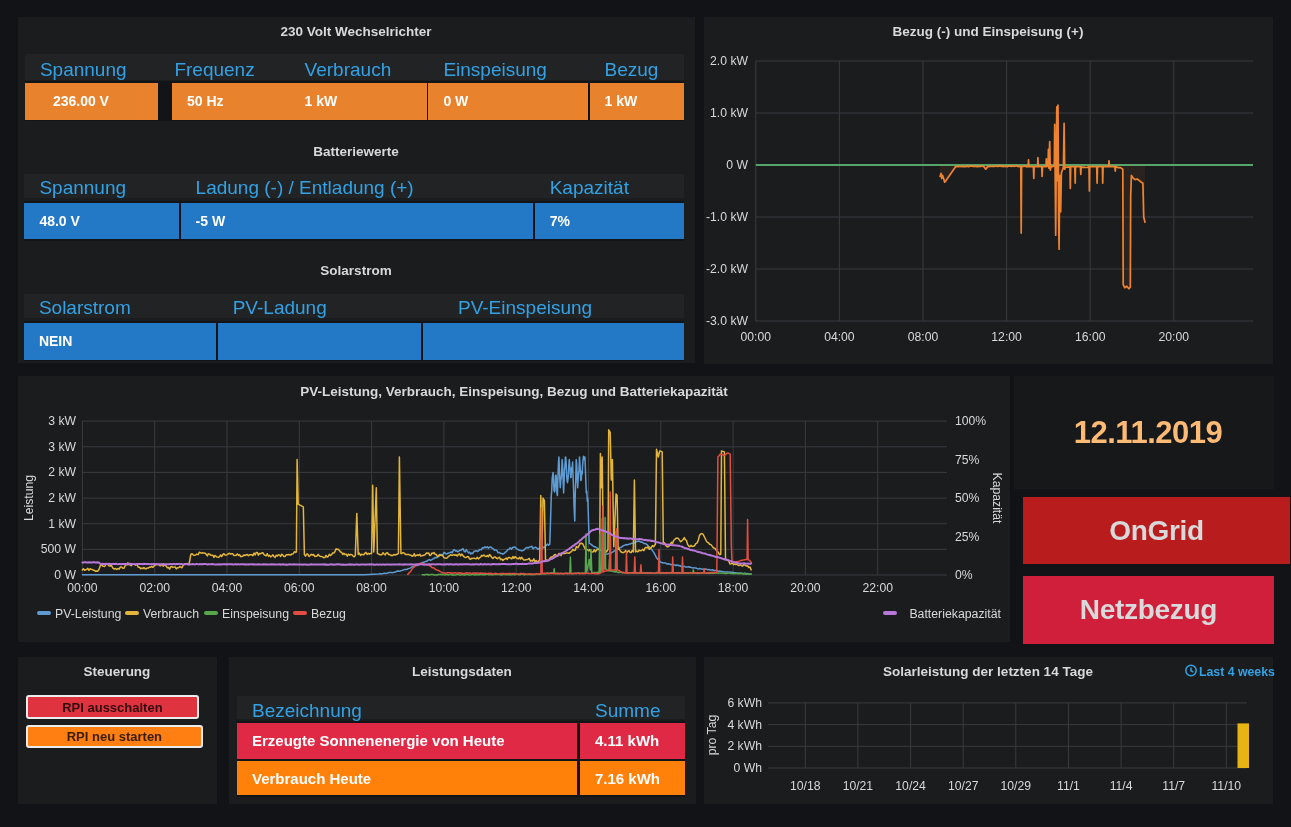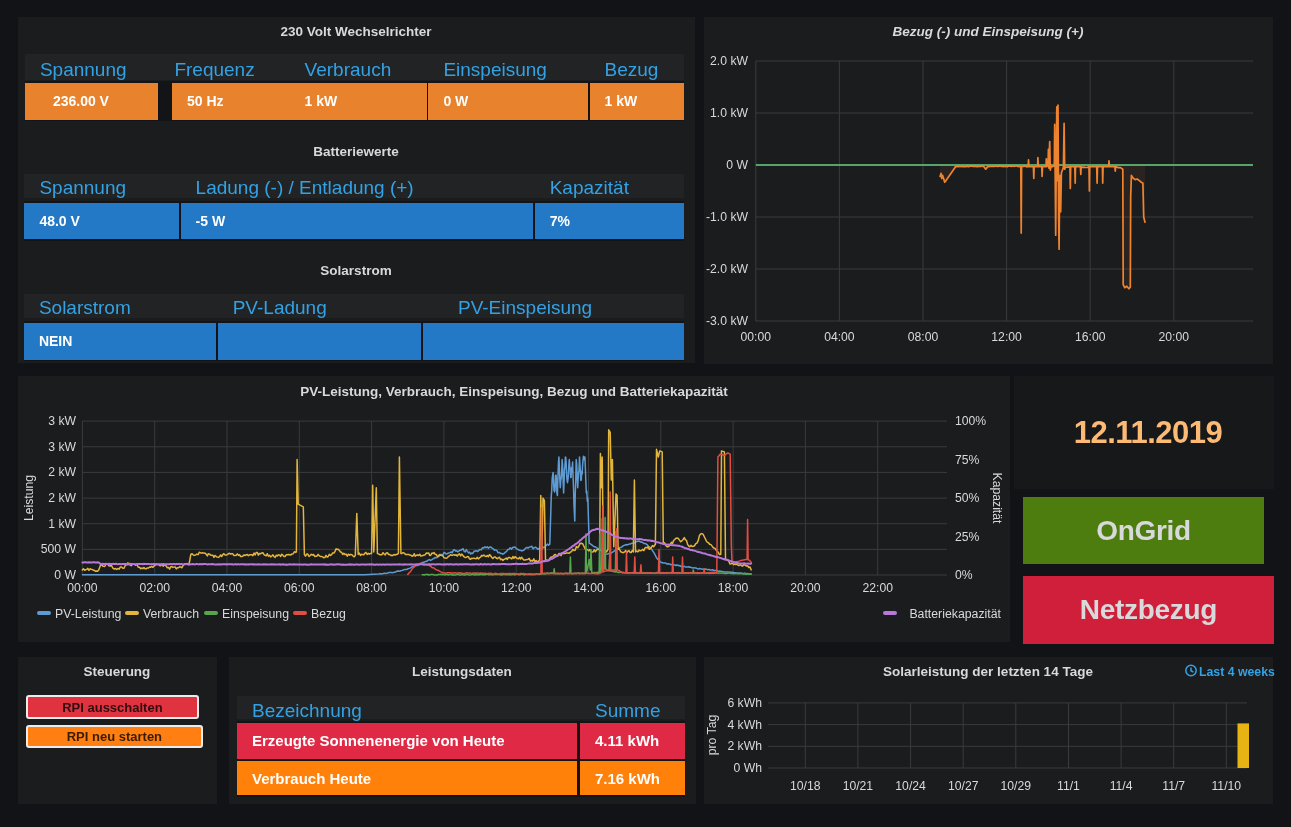--- a/index.html
+++ b/index.html
@@ -20,21 +20,21 @@
           font-size:13px; font-weight:bold; display:flex; align-items:center; justify-content:center; }
 </style></head><body>
 <div class="panel" style="left:18px;top:17px;width:677px;height:346px;"></div>
 <div class="panel" style="left:704px;top:17px;width:569px;height:347px;"></div>
 <div class="panel" style="left:18px;top:376px;width:992px;height:266px;"></div>
 <div class="panel" style="left:1014px;top:376px;width:260px;height:113px;background:#17181a;"></div>
 <div class="panel" style="left:18px;top:657px;width:199px;height:147px;"></div>
 <div class="panel" style="left:229px;top:657px;width:467px;height:147px;"></div>
 <div class="panel" style="left:704px;top:657px;width:569px;height:147px;"></div>
 <div class="ptitle" style="left:106px;top:24px;width:500px;">230 Volt Wechselrichter</div>
-<div class="ptitle" style="left:738px;top:24px;width:500px;font-style:italic;">Bezug (-) und Einspeisung (+)</div>
+<div class="ptitle" style="left:738px;top:24px;width:500px;">Bezug (-) und Einspeisung (+)</div>
 <div class="ptitle" style="left:106px;top:144px;width:500px;">Batteriewerte</div>
 <div class="ptitle" style="left:106px;top:263px;width:500px;">Solarstrom</div>
 <div class="ptitle" style="left:264px;top:384px;width:500px;">PV-Leistung, Verbrauch, Einspeisung, Bezug und Batteriekapazität</div>
 <div class="ptitle" style="left:-133px;top:664px;width:500px;">Steuerung</div>
 <div class="ptitle" style="left:212px;top:664px;width:500px;">Leistungsdaten</div>
 <div class="ptitle" style="left:738px;top:664px;width:500px;">Solarleistung der letzten 14 Tage</div>
 <div style="position:absolute;left:1199px;top:664.5px;color:#33a2e5;font-size:12.3px;font-weight:bold;">Last 4 weeks</div>
 <div class="hcell" style="left:24.9px;top:54px;width:659.5px;height:25.5px;padding-left:15px;"></div>
 <div class="htext" style="left:39.9px;top:58.5px;">Spannung</div>
 <div class="htext" style="left:174.4px;top:58.5px;">Frequenz</div>
@@ -57,21 +57,21 @@
 <div class="vcell" style="left:534.7px;top:202.9px;width:149.7px;height:36.5px;padding-left:15px;background:#2479c6;font-size:14px;">7%</div>
 <div class="hcell" style="left:23.9px;top:293.8px;width:660.5px;height:24px;padding-left:15px;"></div>
 <div class="htext" style="left:38.9px;top:297.3px;">Solarstrom</div>
 <div class="htext" style="left:232.7px;top:297.3px;">PV-Ladung</div>
 <div class="htext" style="left:438.0px;top:297.3px;padding-left:20px;">PV-Einspeisung</div>
 <div style="position:absolute;left:23.9px;top:321.3px;width:660.5px;height:40px;background:#131417;"></div>
 <div class="vcell" style="left:23.9px;top:322.8px;width:191.8px;height:37px;padding-left:15px;background:#2479c6;font-size:14px;">NEIN</div>
 <div class="vcell" style="left:217.7px;top:322.8px;width:203.3px;height:37px;padding-left:15px;background:#2479c6;font-size:14px;"></div>
 <div class="vcell" style="left:423.0px;top:322.8px;width:261.4px;height:37px;padding-left:15px;background:#2479c6;font-size:14px;"></div>
 <div style="position:absolute;left:1018px;top:415px;width:260px;text-align:center;color:#fdba74;font-size:31px;font-weight:bold;letter-spacing:-0.5px;">12.11.2019</div>
-<div class="bigbtn" style="left:1023px;top:497px;width:241px;height:67px;background:#4d7c0f;">OnGrid</div>
+<div class="bigbtn" style="left:1023px;top:497px;width:267px;height:67px;background:#b91c1c;">OnGrid</div>
 <div class="bigbtn" style="left:1023px;top:576px;width:251px;height:68px;background:#d01f3a;">Netzbezug</div>
 <div class="rpibtn" style="left:25.9px;top:695px;width:173px;height:24px;background:#e03340;">RPI ausschalten</div>
 <div class="rpibtn" style="left:25.9px;top:725px;width:177px;height:23px;background:#ff7f12;">RPI neu starten</div>
 <div class="hcell" style="left:237px;top:696px;width:448px;height:23px;padding-left:15px;"></div>
 <div class="htext" style="left:252px;top:699.5px;">Bezeichnung</div>
 <div class="htext" style="left:595px;top:699.5px;">Summe</div>
 <div style="position:absolute;left:237px;top:721px;width:448px;height:76px;background:#131417;"></div>
 <div class="vcell" style="left:237px;top:722.5px;width:340px;height:36px;padding-left:15px;background:#e02945;font-size:15px;">Erzeugte Sonnenenergie von Heute</div>
 <div class="vcell" style="left:580px;top:722.5px;width:105px;height:36px;padding-left:15px;background:#e02945;font-size:15px;">4.11 kWh</div>
 <div class="vcell" style="left:237px;top:761px;width:340px;height:34px;padding-left:15px;background:#ff810a;font-size:15px;">Verbrauch Heute</div>

